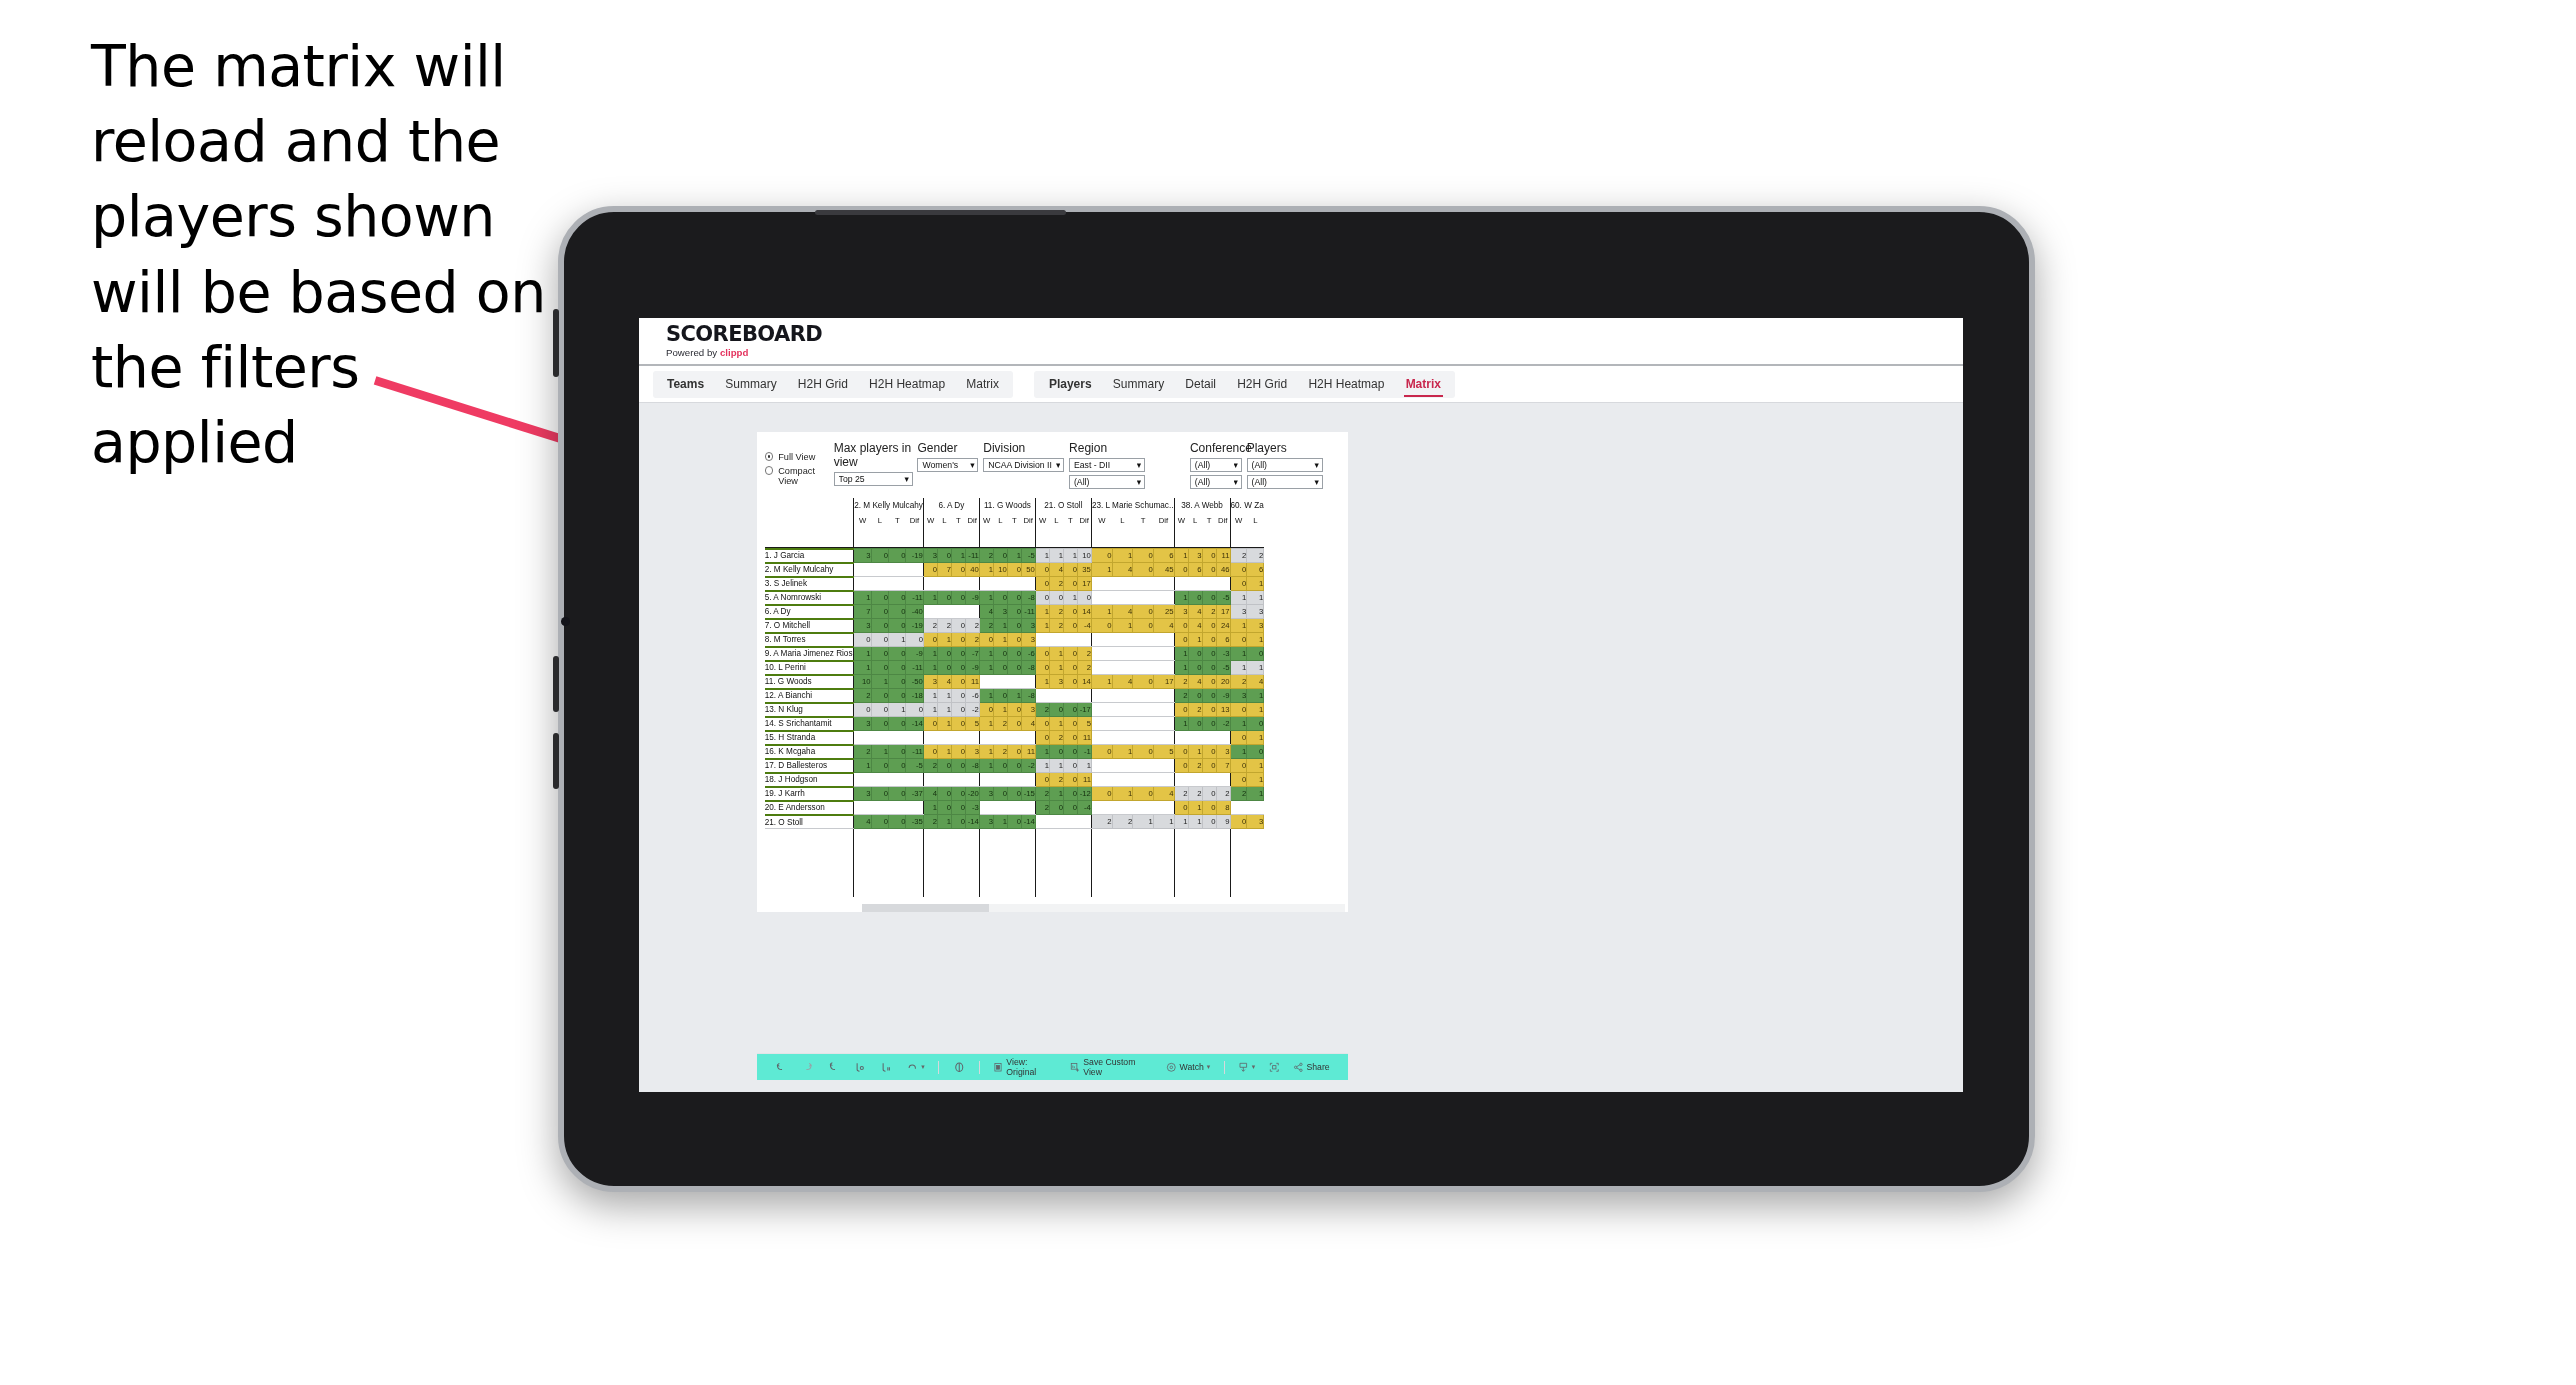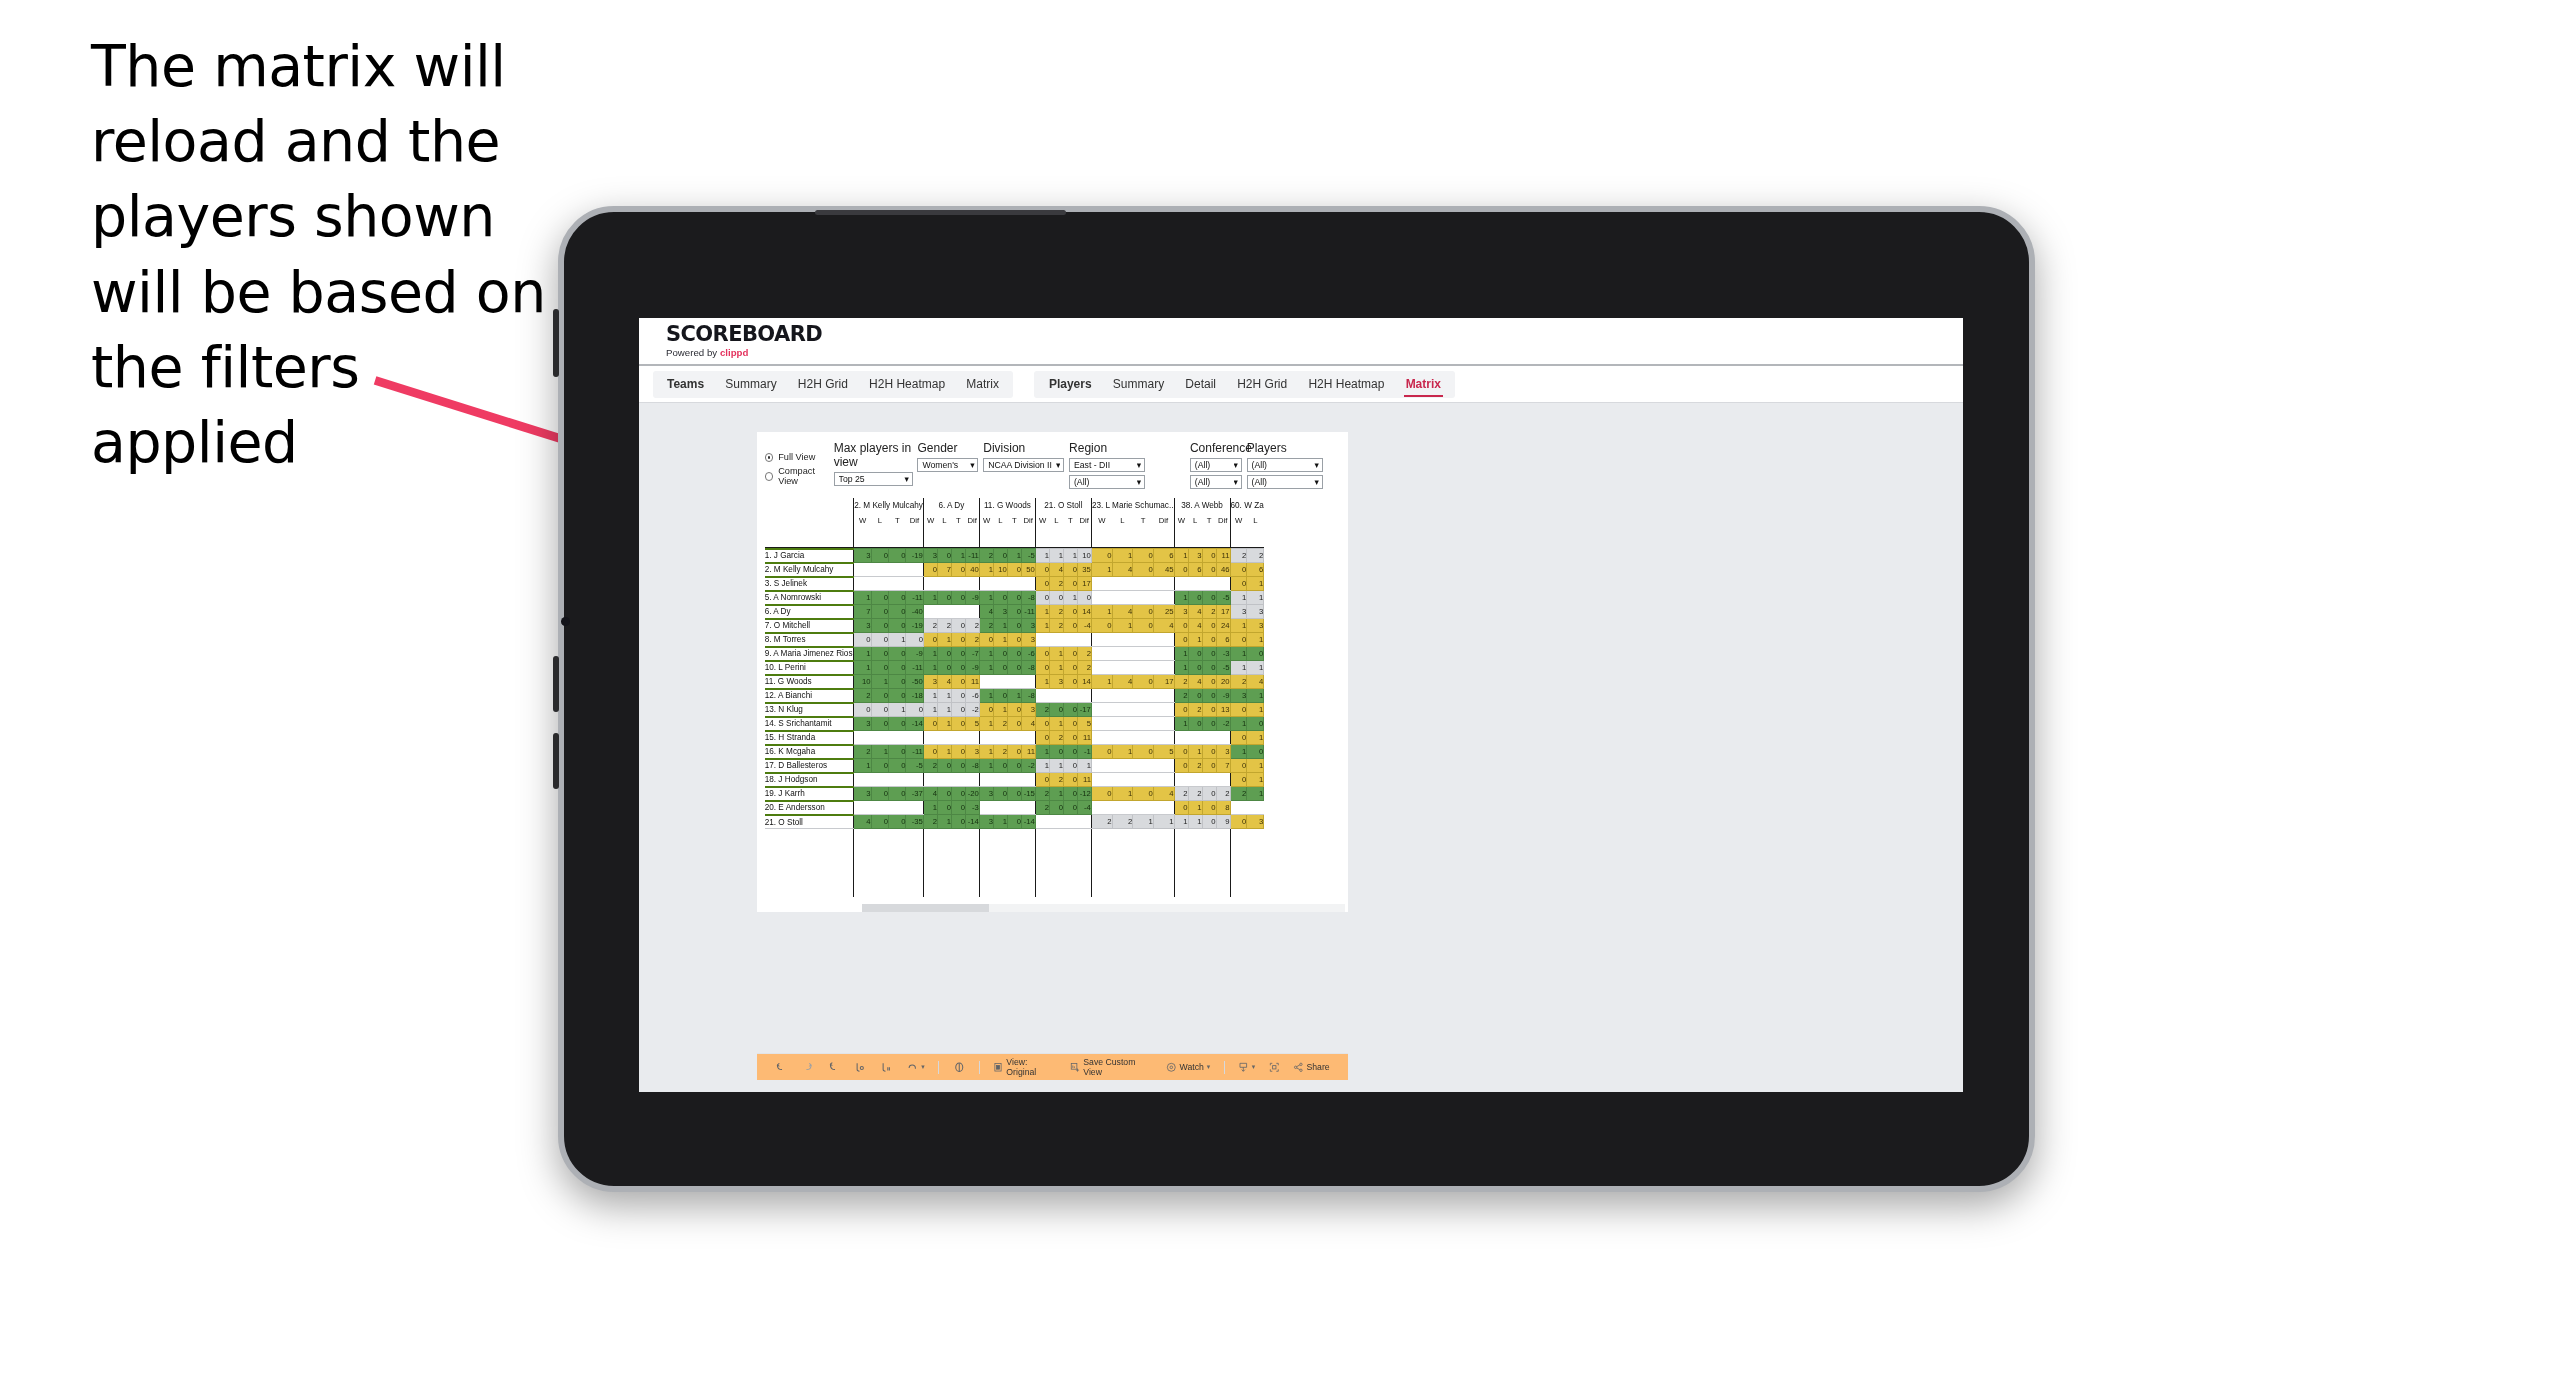--- a/index.html
+++ b/index.html
@@ -104,21 +104,21 @@
   
   .canvas { position: relative; height: 689px; background: #e9ebee; }
   .sheet {
     position: absolute; left: 118px; top: 29px;
     width: 591px; background: #fff;
   }
 
   
   .filters { display: flex; padding: 8.7px 9.7px 5.8px 7.7px; background: #fff; }
   .viewtoggle { width: 69px; padding-top: 11.6px; }
-  .radio-row { display: flex; align-items: center; gap: 4.8px; margin-bottom: 3.9px; }
+  .radio-row { display: flex; align-items: flex-start; gap: 4.8px; margin-bottom: 3.9px; }
   .radio {
     width: 8.7px; height: 8.7px; border-radius: 50%;
     border: 1px solid #777; background: #fff; flex: none; position: relative;
   }
   .radio.on::after {
     content: ""; position: absolute; left: 1.9px; top: 1.9px;
     width: 2.9px; height: 2.9px; border-radius: 50%; background: #333;
   }
   .radio-lbl { font-size: 9.2px; color: #222; }
   .fgroup { margin-right: 4.8px; }
@@ -178,21 +178,21 @@
   .tail-row td.lbl { border-top: 1.4px solid #1a1a1a; }
 
   .hscroll {
     margin: 6.8px 0 0 97px; width: 483px; height: 8.7px; background: #f2f3f4;
   }
   .hscroll .thumb { width: 127px; height: 8.7px; background: #d7d9dc; }
 
   
   .toolbar {
     position: absolute; left: 118px; bottom: 11.6px;
-    width: 591px; height: 27px; background: #fdba74;
+    width: 591px; height: 27px; background: #5eead4;
     border-top: 1px solid #e2e4e7;
     display: flex; align-items: center; gap: 0;
     padding: 0 11.6px;
   }
   .tb { font-size: 12.5px; color: #5f6368; padding: 0 6.8px; cursor: pointer;
         display: flex; align-items: center; gap: 2.9px; }
   .tb .lbl { font-size: 8.7px; color: #333; }
   .tb .mini { font-size: 6.8px; color: #666; }
   .tb-sep { width: 1px; height: 12.5px; background: #d6d8db; margin: 0 6.8px; }
   .tb-spacer { flex: 1; }

